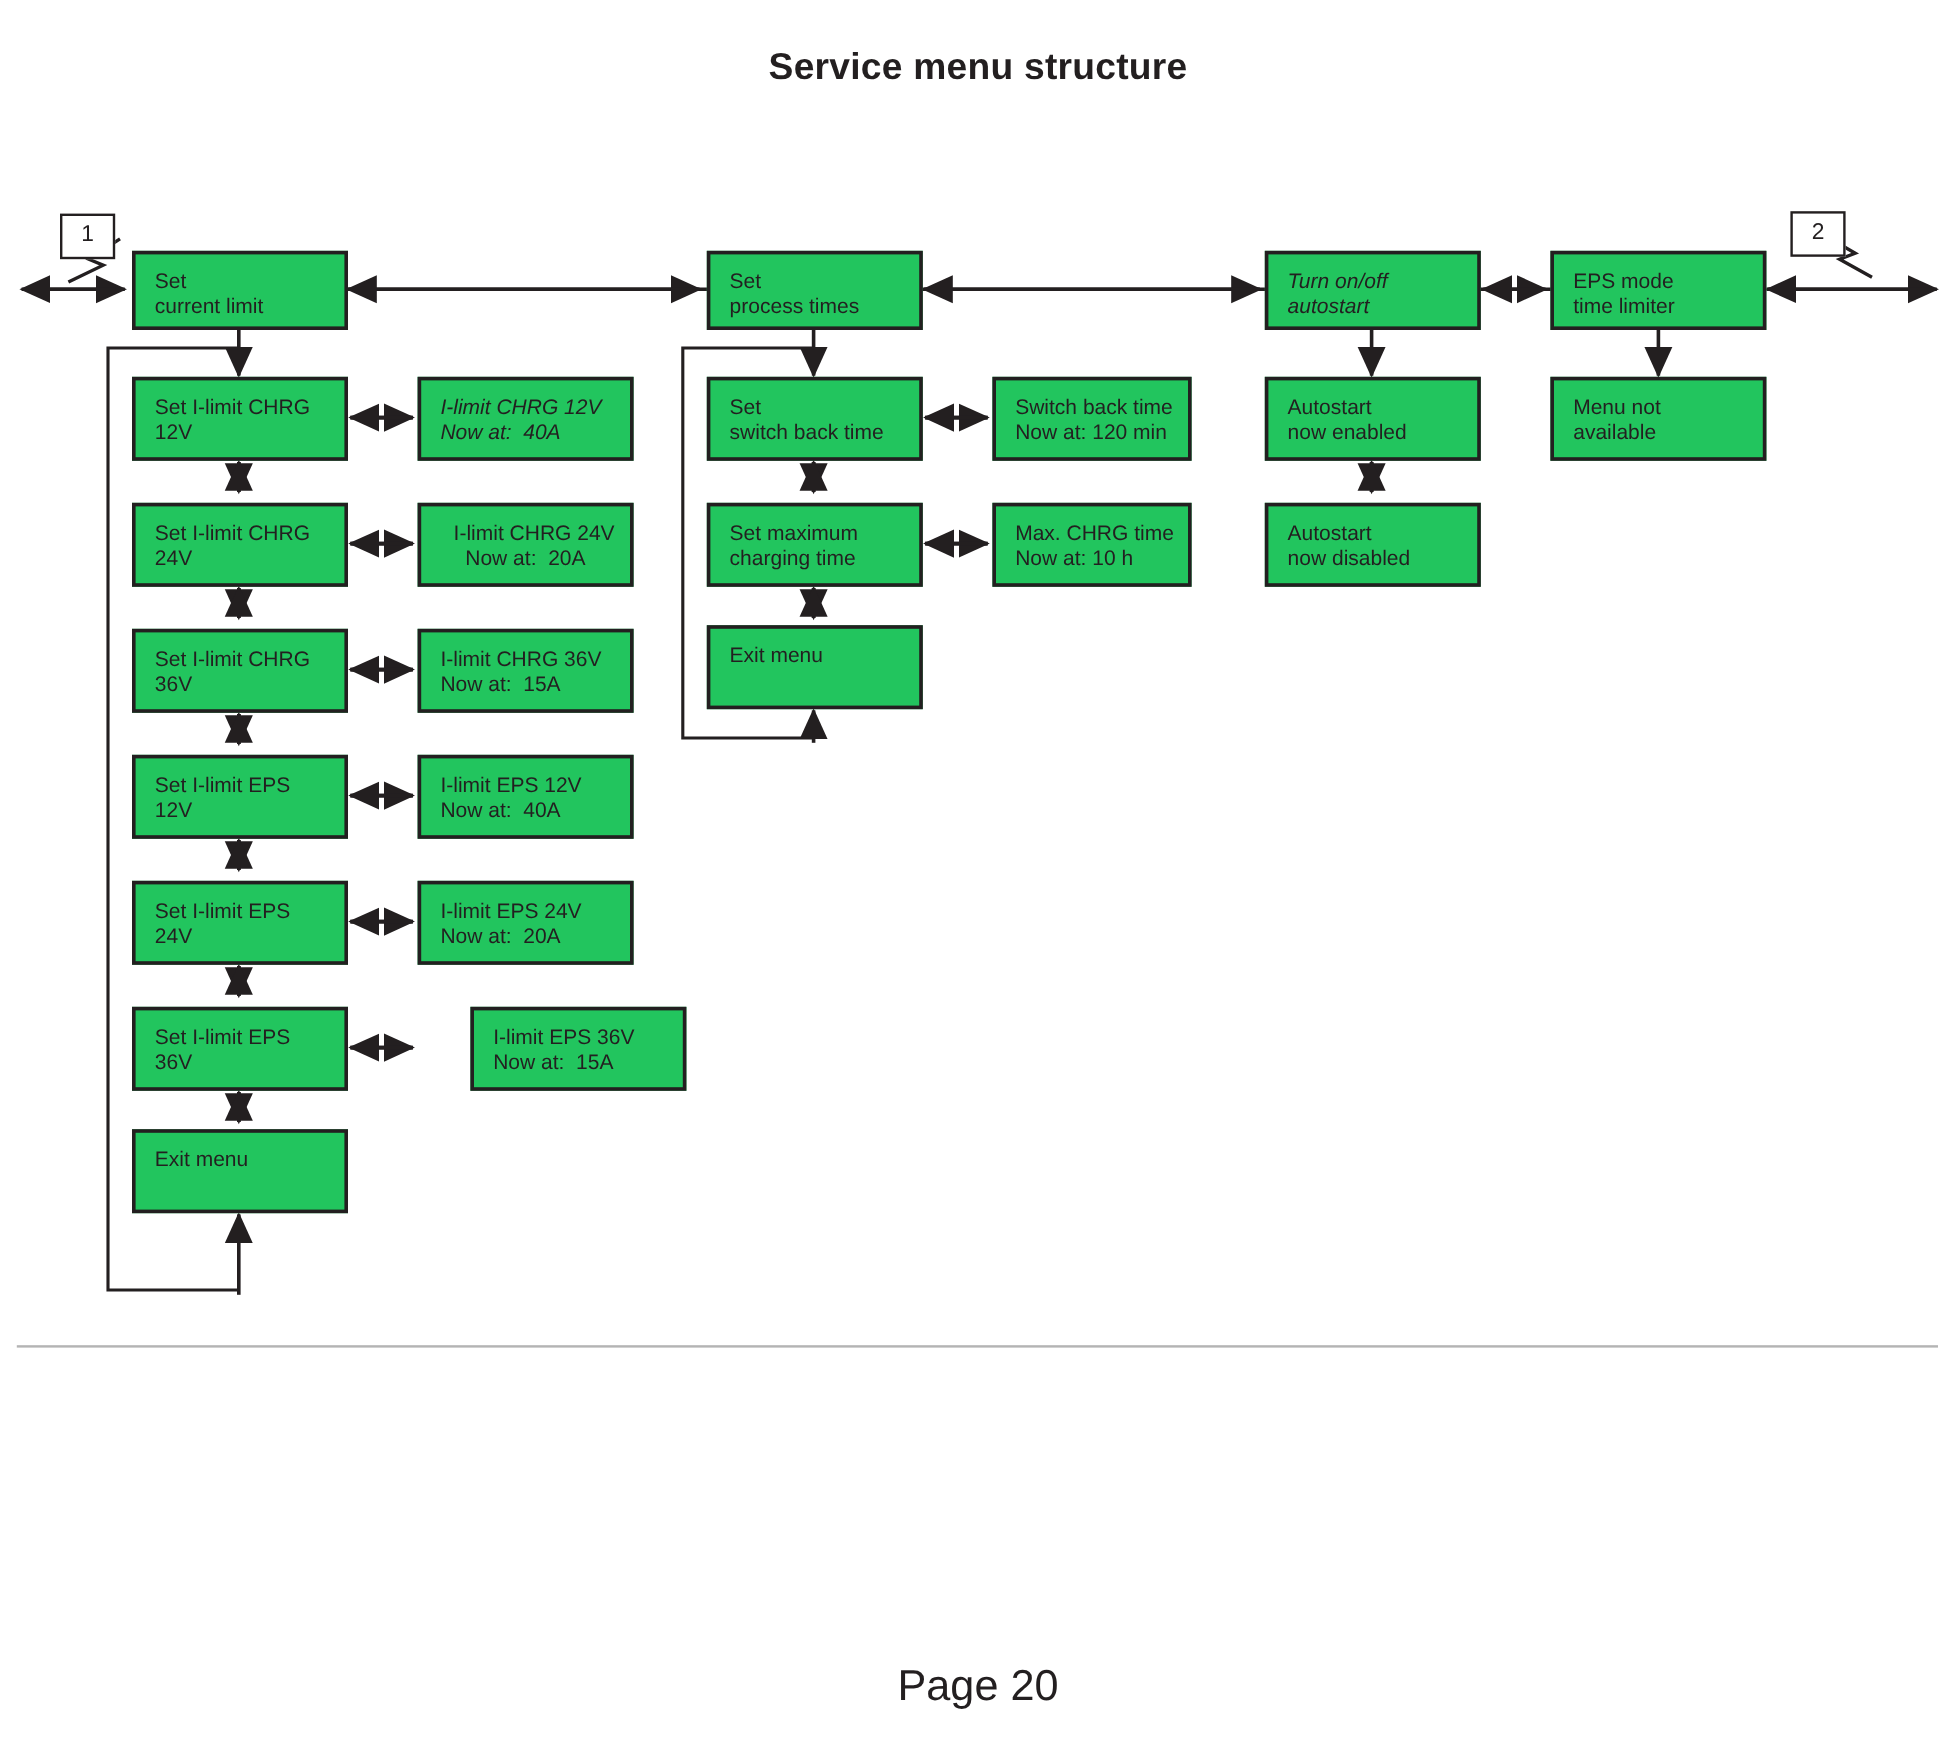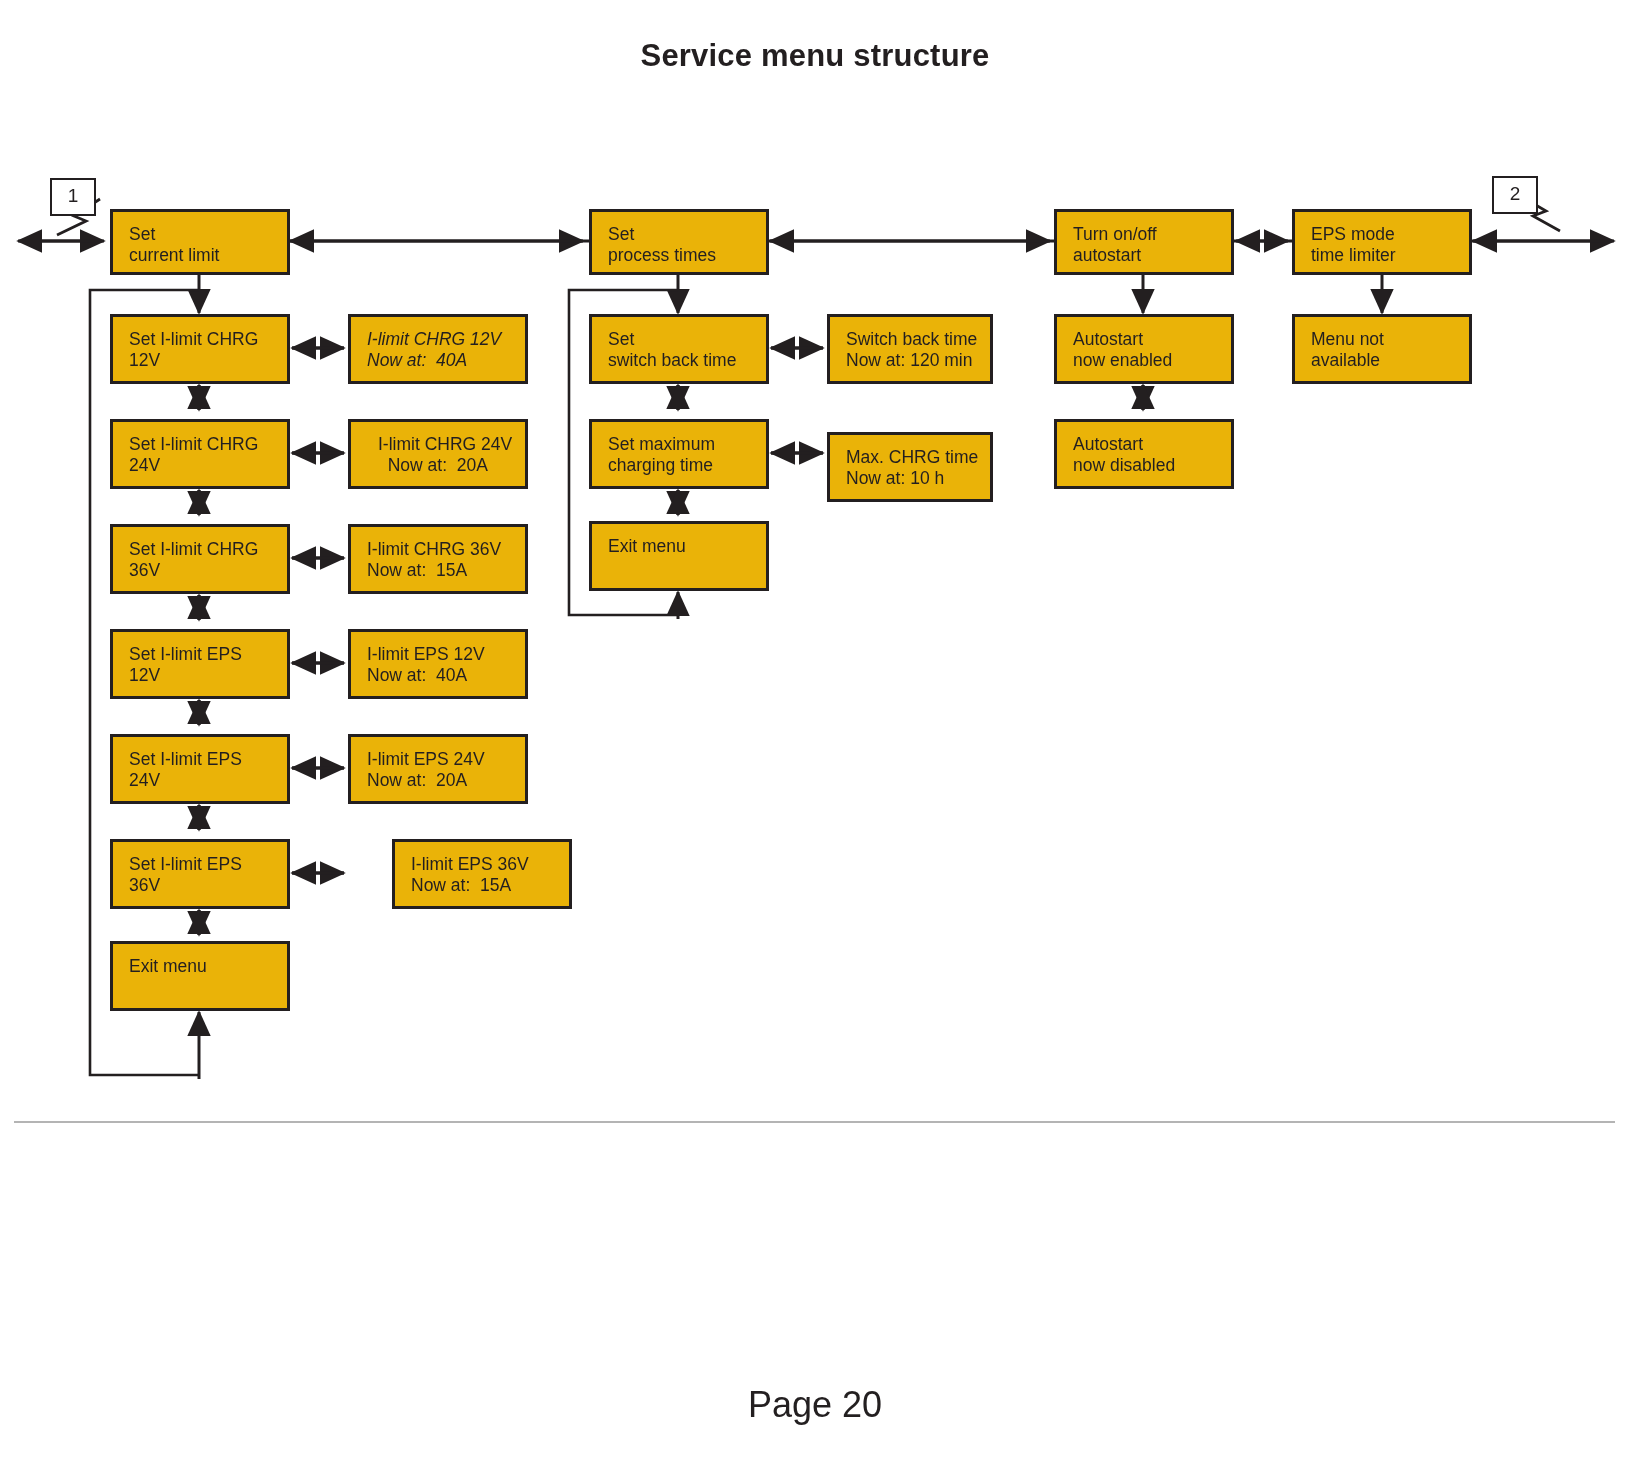--- a/index.html
+++ b/index.html
@@ -52,21 +52,21 @@
     position: absolute;
     left: 14px;
     top: 1121px;
     width: 1601px;
     height: 2px;
     background: #b4b4b4;
   }
   .node {
     position: absolute;
     box-sizing: border-box;
-    background: #eab308;
+    background: #22c55e;
     border: 3px solid #231f20;
     padding: 12px 0 0 16px;
     font-size: 17.5px;
     line-height: 21px;
     color: #231f20;
   }
   .node .ln { display: block; white-space: pre; }
   .callout {
     position: absolute;
     box-sizing: border-box;
@@ -248,30 +248,30 @@
   </div>
   <div class="node" style="left:827px; top:314px; width:166px; height:70px;">
     <span class="ln">Switch back time</span>
     <span class="ln">Now at: 120 min</span>
   </div>
 
   <div class="node" style="left:589px; top:419px; width:180px; height:70px;">
     <span class="ln">Set maximum</span>
     <span class="ln">charging time</span>
   </div>
-  <div class="node" style="left:827px; top:432px; width:166px; height:70px;">
+  <div class="node" style="left:827px; top:419px; width:166px; height:70px;">
     <span class="ln">Max. CHRG time</span>
     <span class="ln">Now at: 10 h</span>
   </div>
 
   <div class="node" style="left:589px; top:521px; width:180px; height:70px;">
     <span class="ln">Exit menu</span>
   </div>
 
-  <div class="node" style="left:1054px; top:209px; width:180px; height:66px;">
+  <div class="node" style="left:1054px; top:209px; width:180px; height:66px;font-style:italic;">
     <span class="ln">Turn on/off</span>
     <span class="ln">autostart</span>
   </div>
   <div class="node" style="left:1054px; top:314px; width:180px; height:70px;">
     <span class="ln">Autostart</span>
     <span class="ln">now enabled</span>
   </div>
   <div class="node" style="left:1054px; top:419px; width:180px; height:70px;">
     <span class="ln">Autostart</span>
     <span class="ln">now disabled</span>

